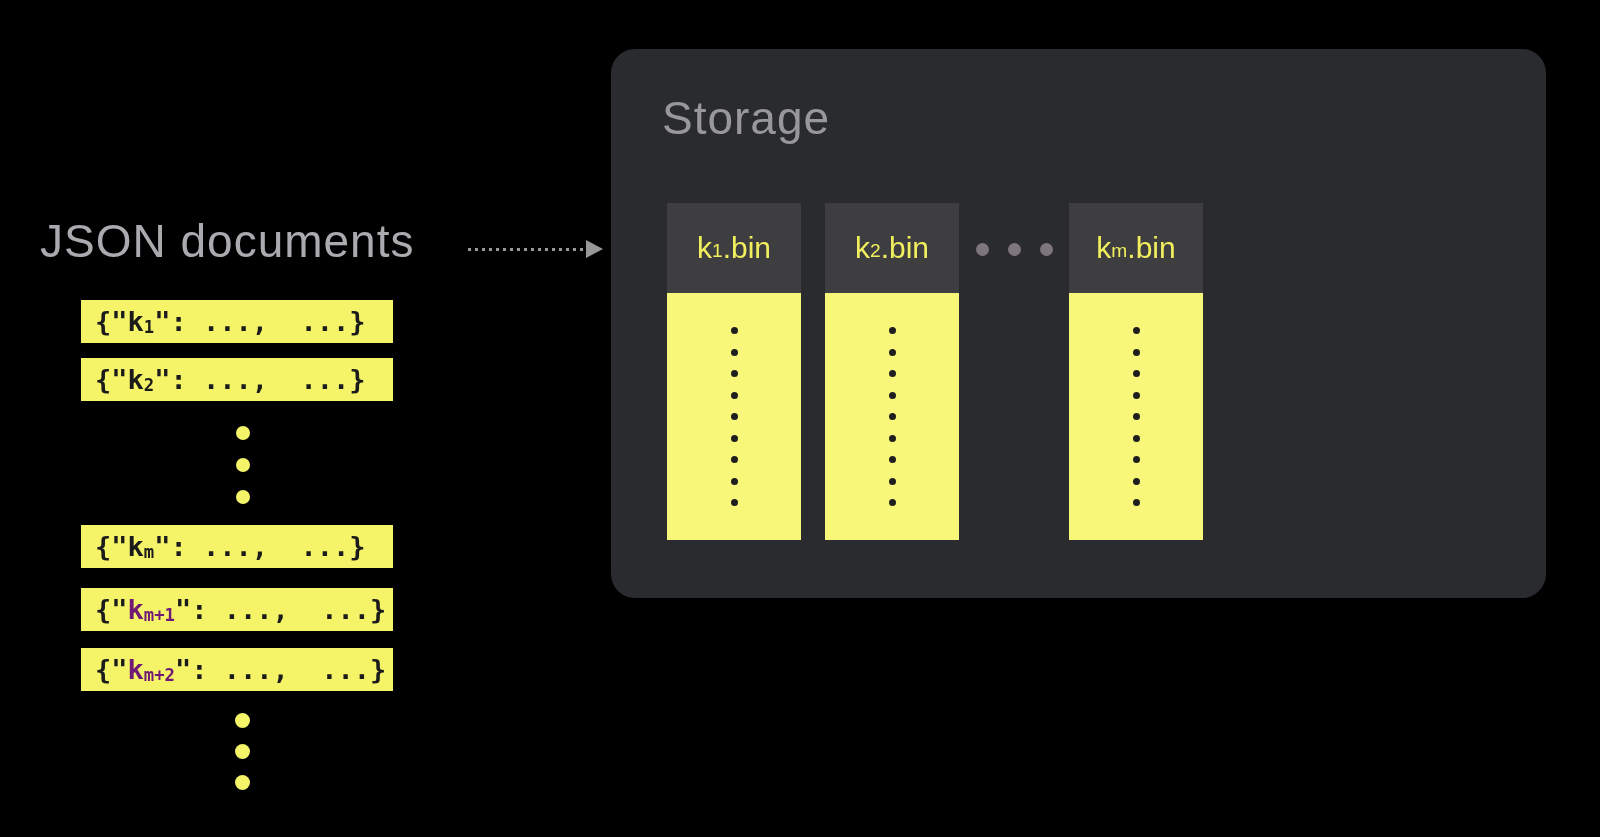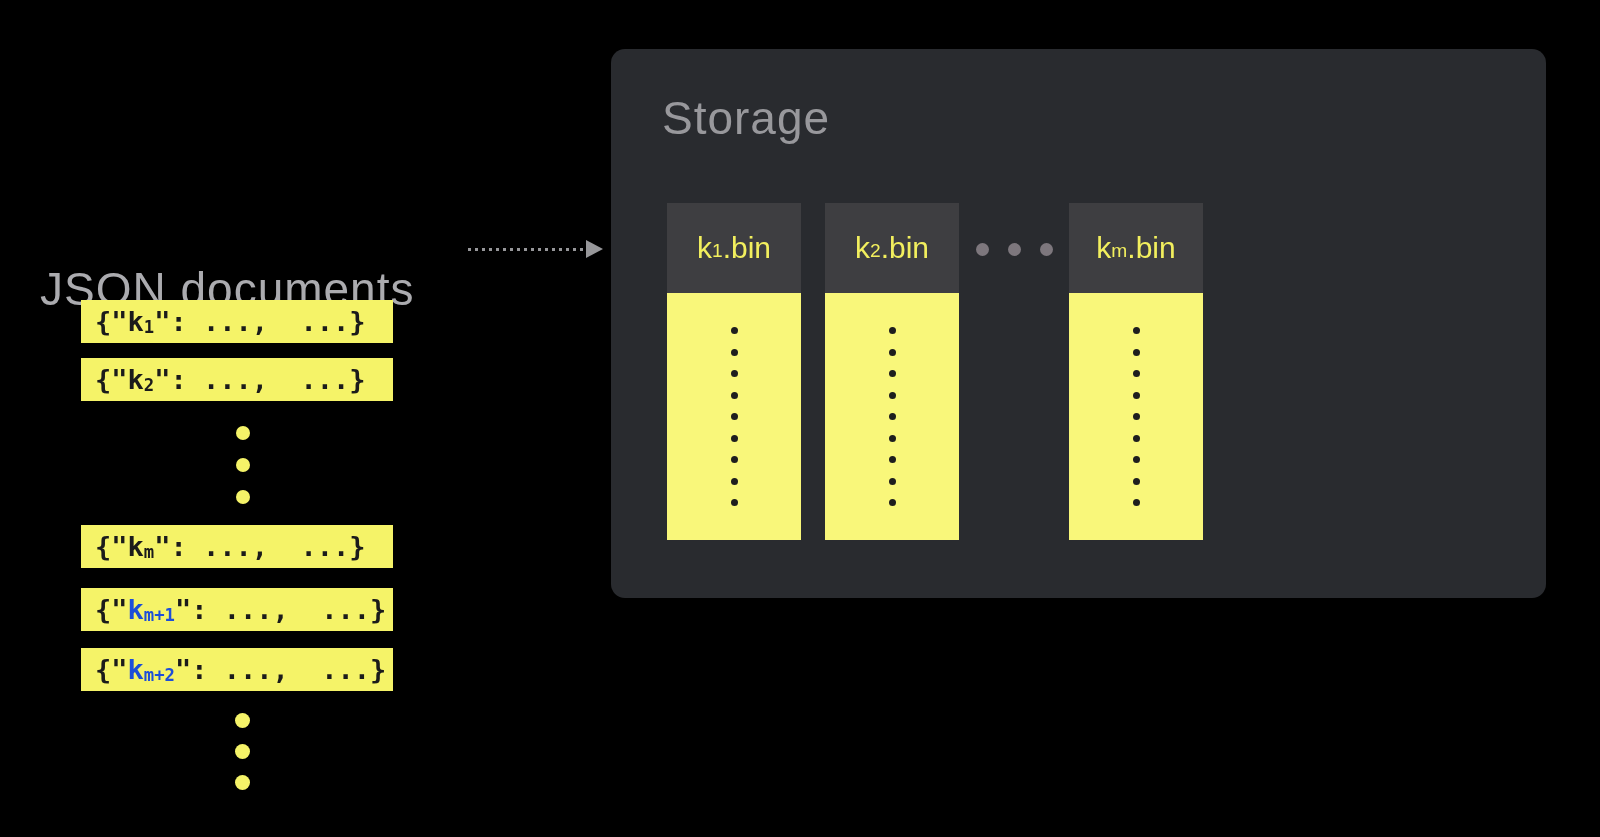--- a/index.html
+++ b/index.html
@@ -4,21 +4,21 @@
 <style>
   html,body { margin:0; padding:0; background:#000; }
   .canvas {
     position:relative; width:1600px; height:837px; background:#000;
     overflow:hidden; font-family:"Liberation Sans", sans-serif;
   }
 
   
   .json-title {
     position:absolute; left:40px; top:214px;
-    font-size:46px; font-weight:300; letter-spacing:1px; color:#ABABAF;margin-top:48px;
+    font-size:46px; font-weight:300; letter-spacing:1px; color:#ABABAF;
   }
   .arrow-line {
     position:absolute; left:468px; top:248px; width:118px; height:3px;
     background-image:repeating-linear-gradient(to right,#97979A 0 3px,transparent 3px 7px);
   }
   .arrow-head {
     position:absolute; left:586px; top:240px; width:0; height:0;
     border-left:17px solid #97979A;
     border-top:9px solid transparent; border-bottom:9px solid transparent;
   }
@@ -28,33 +28,33 @@
     font-family:"DejaVu Sans Mono", monospace; font-weight:bold; font-size:27px;
     display:flex; align-items:center; padding-left:14px; box-sizing:border-box;
     white-space:pre;
   }
   .doc-row.r0 { top:300px; } .doc-row.r1 { top:358px; }
   .doc-row.r2 { top:525px; } .doc-row.r3 { top:588px; } .doc-row.r4 { top:648px; }
   sub {
     font-size:0.64em; vertical-align:baseline;
     position:relative; top:0.14em; line-height:1;
   }
-  .pink { color:#1d4ed8; }
+  .pink { color:#701a75; }
 
   .vdots { position:absolute; display:flex; flex-direction:column; align-items:center; }
   .vdots i { display:block; border-radius:50%; }
   .vdots.mid   { left:236px; top:426px; gap:18px; }
   .vdots.mid i { width:14px; height:14px; background:#F5F368; }
   .vdots.bot   { left:235px; top:713px; gap:16px; }
   .vdots.bot i { width:15px; height:15px; background:#F5F368; }
 
   
   .storage-panel {
     position:absolute; left:611px; top:49px; width:935px; height:549px;
-    background:#292B2F; border-radius:14px;
+    background:#292B2F; border-radius:24px;
   }
   .storage-title {
     position:absolute; left:51px; top:42px;
     font-size:46px; font-weight:300; letter-spacing:1px; color:#98989C;
   }
   .bin { position:absolute; top:154px; width:134px; }
   .bin.b1 { left:56px; } .bin.b2 { left:214px; } .bin.b3 { left:458px; }
   .bin.shared { left:660px; width:215px; }
   .bin-header {
     height:90px; background:#3E3E41; color:#F2EF5E;

